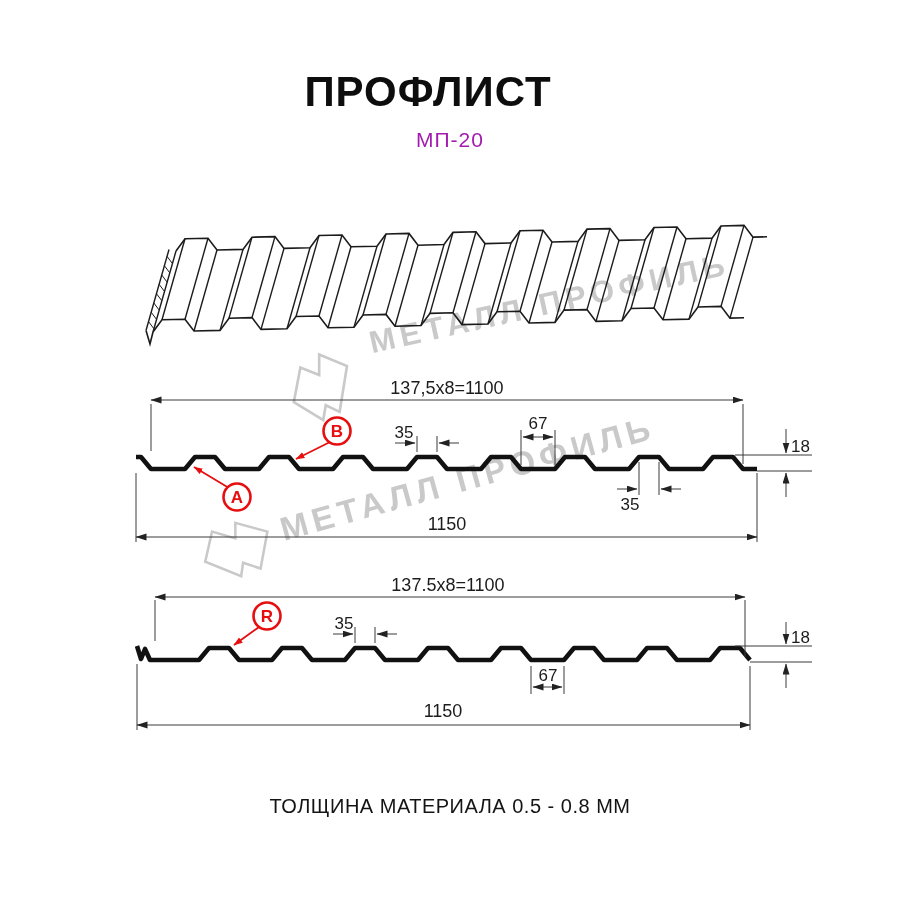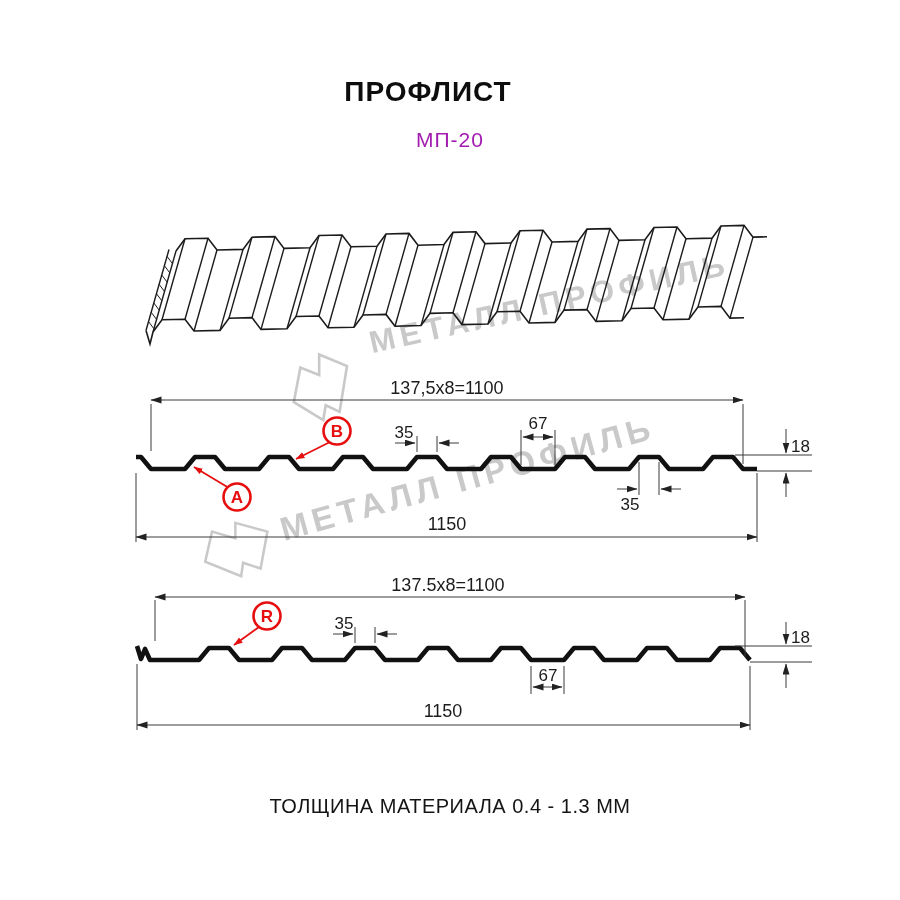--- a/index.html
+++ b/index.html
@@ -1,19 +1,19 @@
 <!DOCTYPE html>
 <html><head>
 <meta charset="utf-8">
 <style>
   html,body{margin:0;padding:0;background:#fff;}
   .page{position:relative;width:900px;height:900px;background:#ffffff;overflow:hidden;
         font-family:"Liberation Sans", sans-serif;}
-  .title{position:absolute;left:0;top:76px;width:856px;text-align:center;
-         font-size:28px;font-weight:bold;letter-spacing:1px;color:#0d0d0d;}
+  .title{position:absolute;left:0;top:68px;width:856px;text-align:center;
+         font-size:42px;font-weight:bold;letter-spacing:1px;color:#0d0d0d;}
   .subtitle{position:absolute;left:0;top:128px;width:900px;text-align:center;
          font-size:21px;font-weight:400;letter-spacing:1px;color:#a21caf;}
   .caption{position:absolute;left:0;top:795px;width:900px;text-align:center;
          font-size:20px;font-weight:500;letter-spacing:0.5px;color:#141414;}
   .wm-text{position:absolute;color:#c9c9c9;font-weight:bold;white-space:nowrap;
          letter-spacing:5px;z-index:1;}
   .wm1t{left:366px;top:326px;font-size:31px;transform:rotate(-12.5deg);transform-origin:left top;}
   .wm2t{left:276px;top:512px;font-size:33px;transform:rotate(-15.5deg);transform-origin:left top;}
   .wm-logo{position:absolute;z-index:1;}
   .wm1l{left:288px;top:348px;}
@@ -31,21 +31,21 @@
 
   <div class="wm-text wm1t">МЕТАЛЛ ПРОФИЛЬ</div>
   <div class="wm-text wm2t">МЕТАЛЛ ПРОФИЛЬ</div>
   <svg class="wm-logo wm1l" width="82" height="90" viewBox="0 0 100 110">
     <path d="M38,8 L72,22 L63,78 L46,70 L43,88 L7,66 L15,24 L38,33 Z" fill="none" stroke="#c9c9c9" stroke-width="3.2"></path>
   </svg>
   <svg class="wm-logo wm2l" width="100" height="68" viewBox="0 0 100 70">
     <path d="M38,5 L71,14 L64,52 L46,46 L44,60 L7,45 L14,14 L38,21 Z" fill="none" stroke="#c9c9c9" stroke-width="2.6"></path>
   </svg>
 
-  <div class="caption">ТОЛЩИНА МАТЕРИАЛА 0.4 - 1.3 ММ</div>
+  <div class="caption">ТОЛЩИНА МАТЕРИАЛА 0.5 - 0.8 ММ</div>
 
   <svg class="overlay" width="900" height="900" viewBox="0 0 900 900">
     <defs>
       <marker id="mA" markerWidth="12" markerHeight="8" refX="10.5" refY="3.5" orient="auto-start-reverse" markerUnits="userSpaceOnUse">
         <path d="M0,0 L11,3.5 L0,7 Z" fill="#222"></path>
       </marker>
       <marker id="mR" markerWidth="10" markerHeight="8" refX="8.5" refY="3.5" orient="auto-start-reverse" markerUnits="userSpaceOnUse">
         <path d="M0,0.3 L9,3.5 L0,6.7 Z" fill="#e60e0e"></path>
       </marker>
     </defs>

